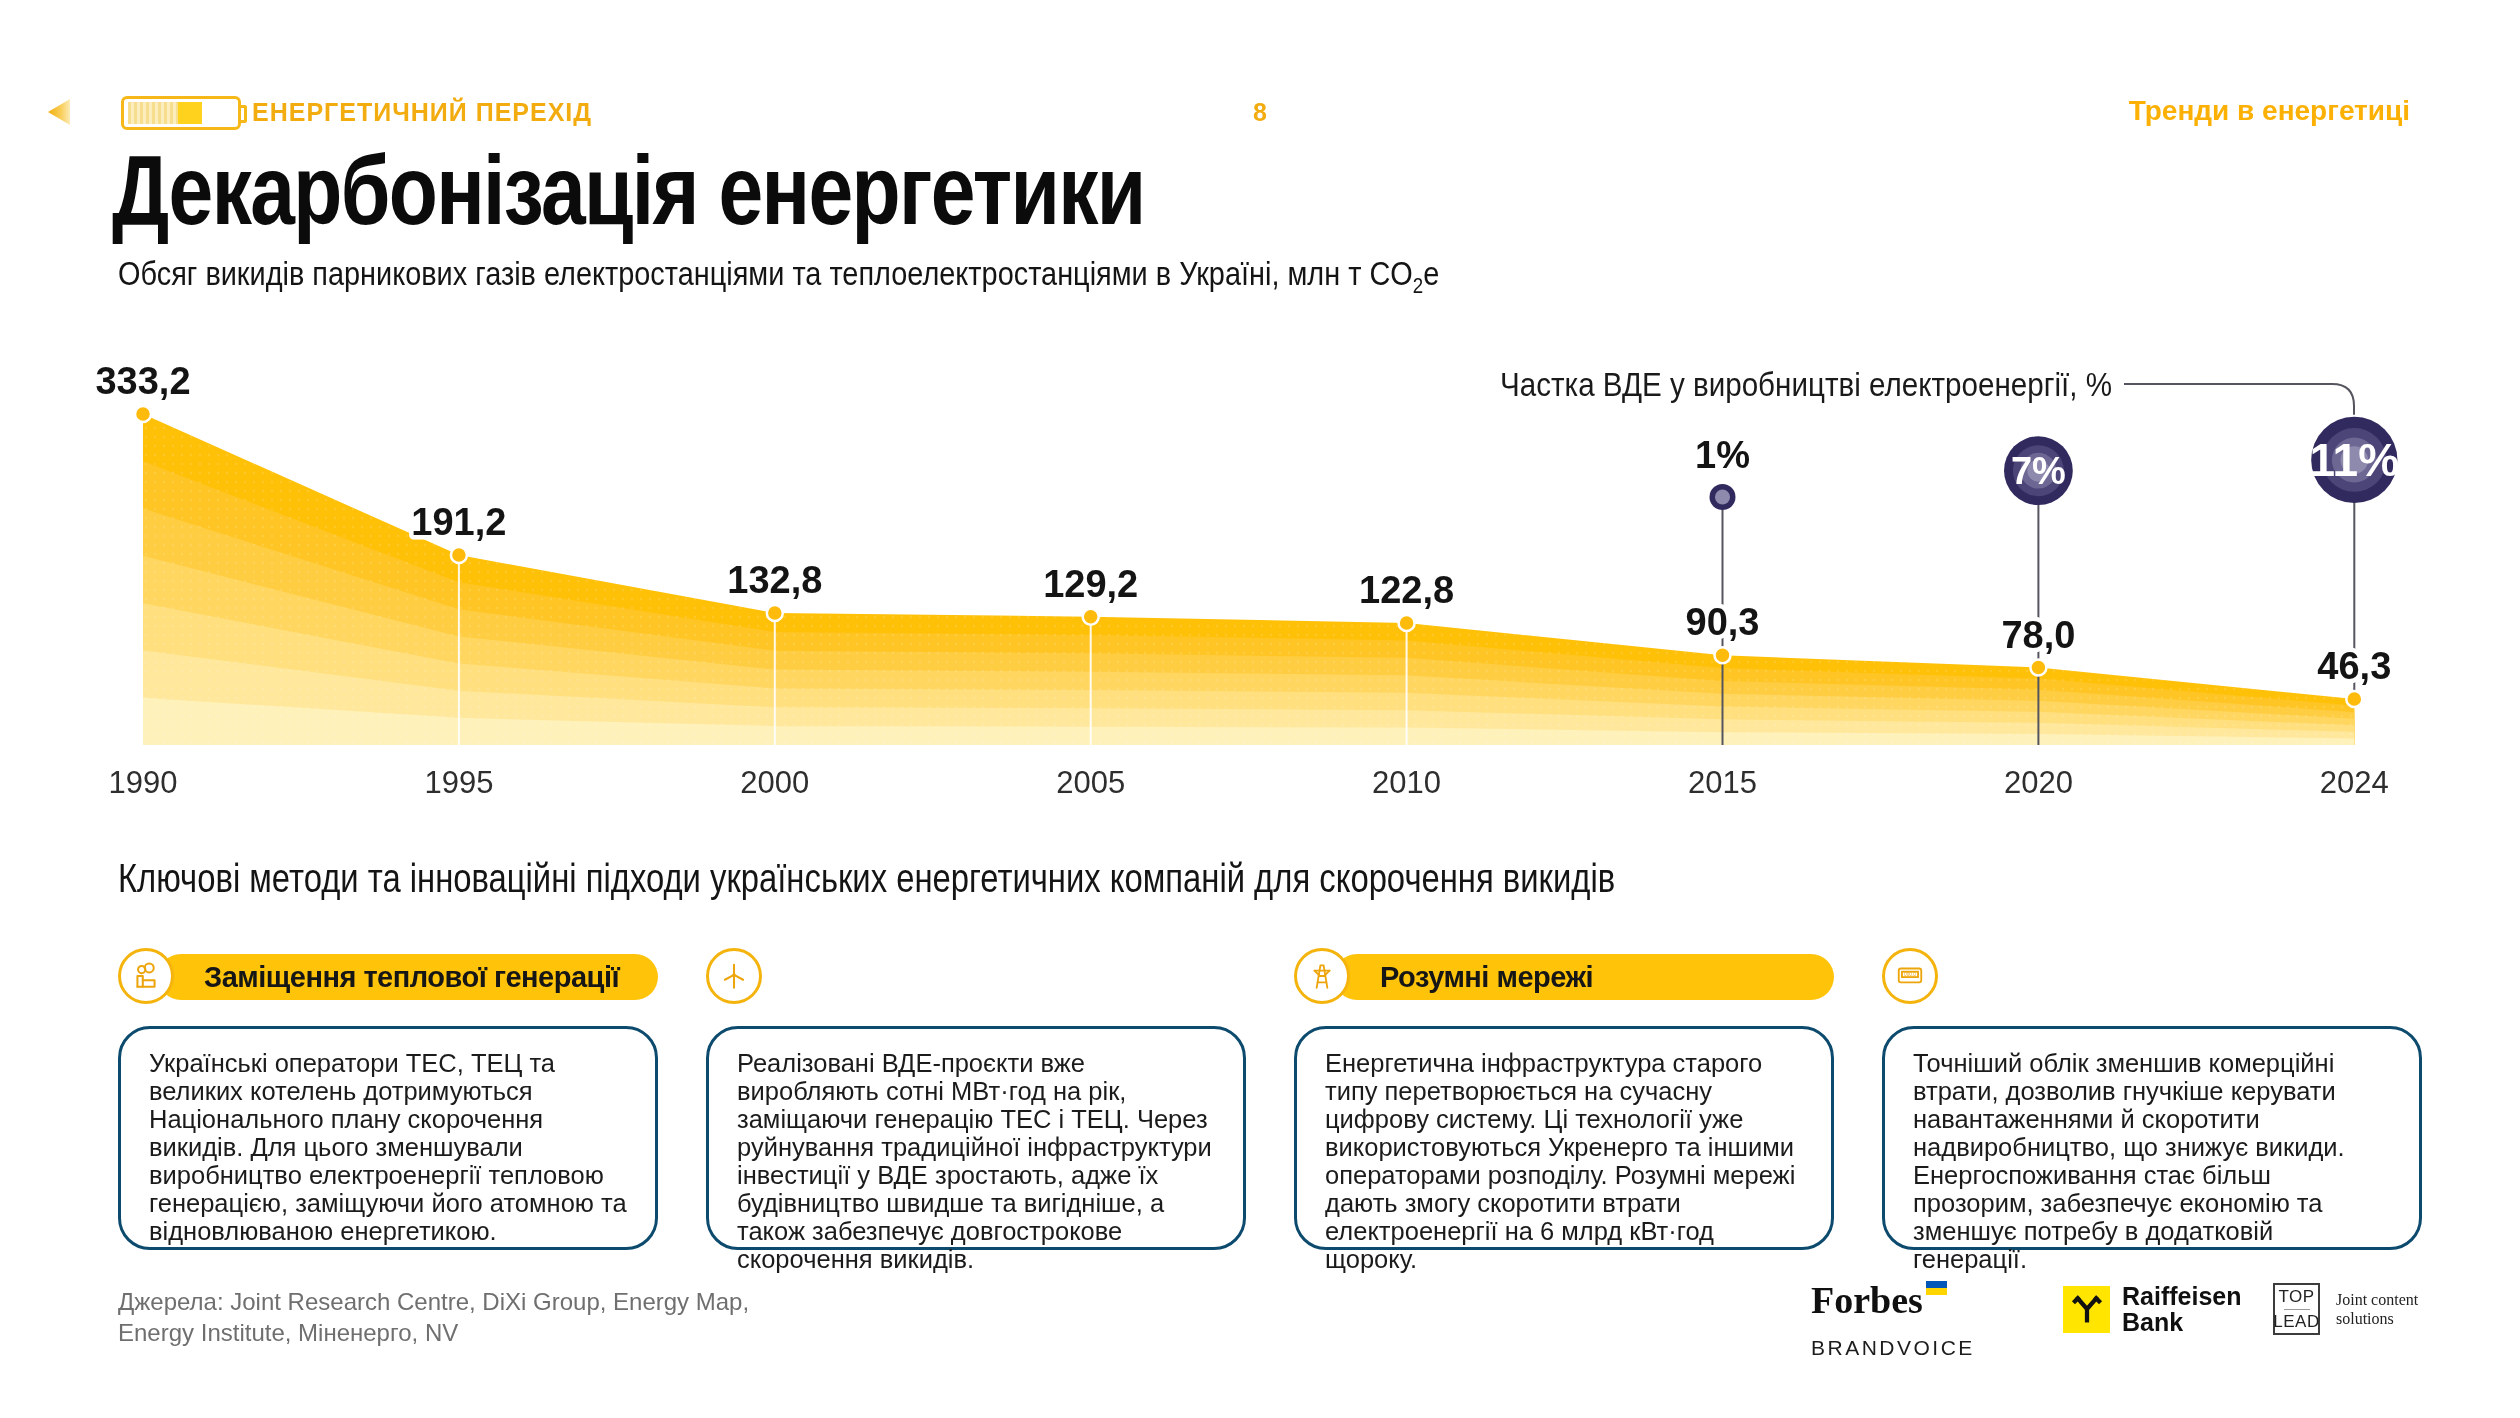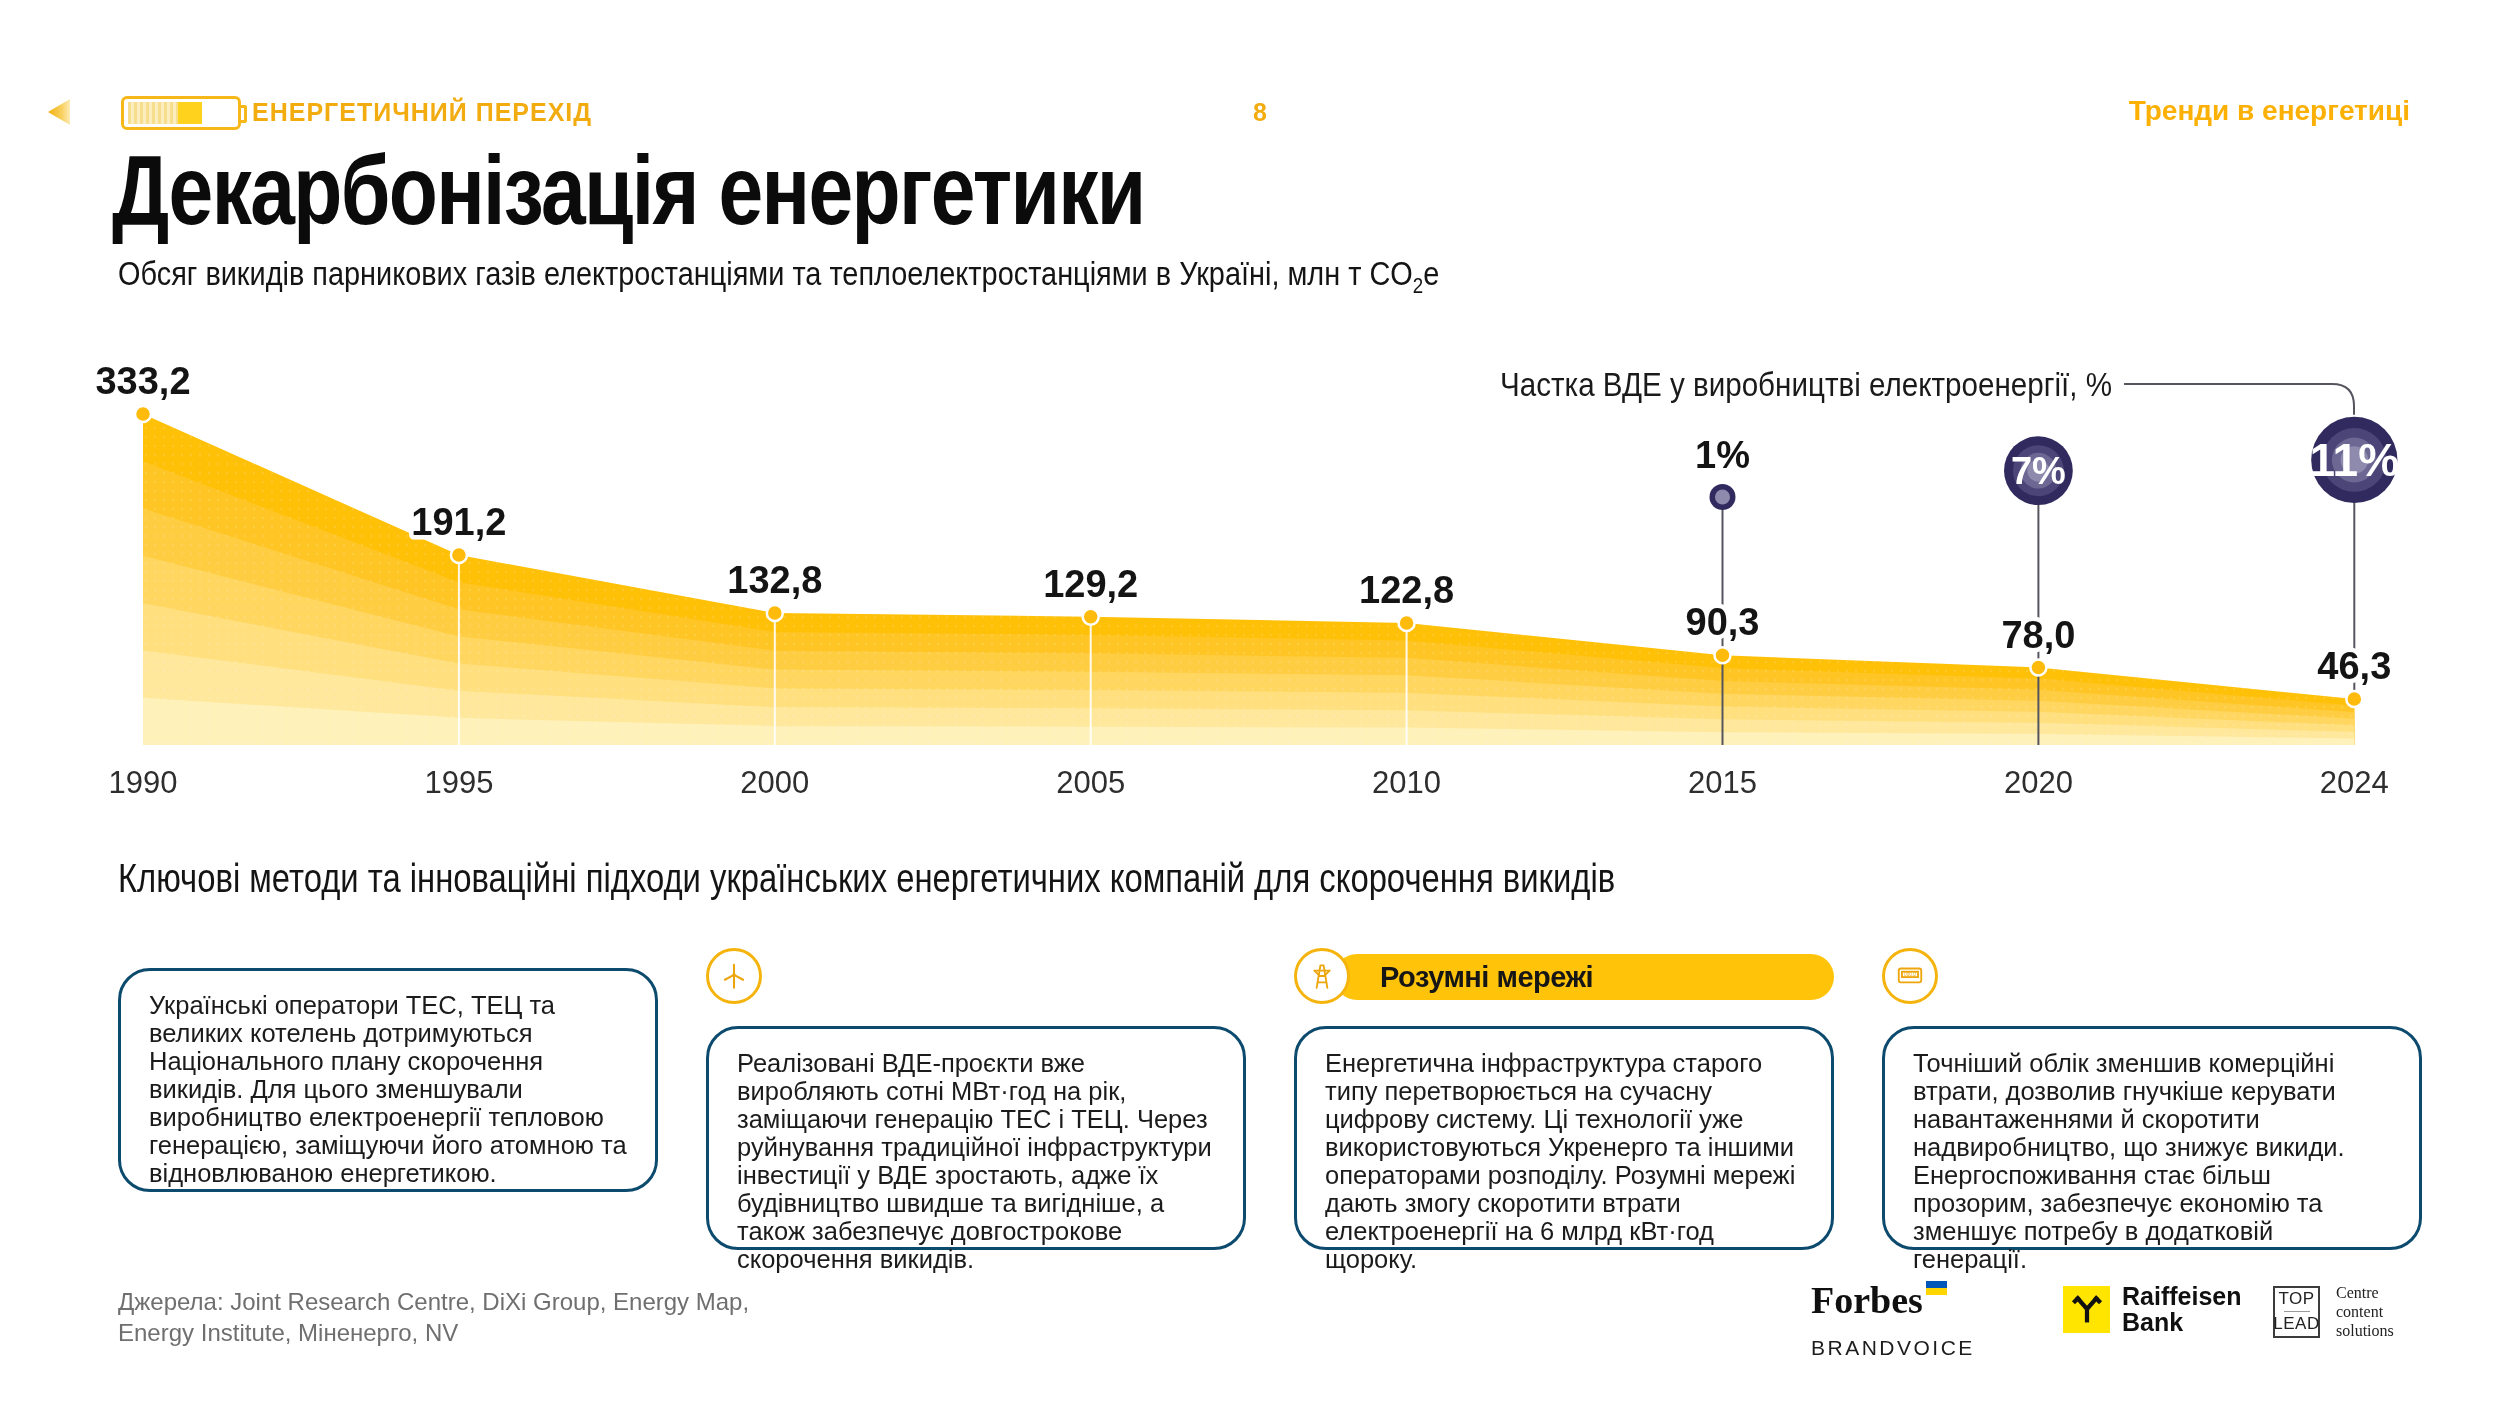--- a/index.html
+++ b/index.html
@@ -162,20 +162,31 @@
       <text x="2112" y="96" text-anchor="end" class="legend" textLength="612" lengthAdjust="spacingAndGlyphs">Частка ВДЕ у виробництві електроенергії, %</text>
       <path d="M2124 84 H2332 Q2354 84 2354 106 V114.84104732759697" stroke="#55555f" stroke-width="2" fill="none"></path>
     </g>
   </svg>
 
 <div class="abs h2 cx">Ключові методи та інноваційні підходи українських енергетичних компаній для скорочення викидів</div>
 
 <div class="abs cards">
 
   <div class="card">
+    <div class="pillrow">
+      <div class="icirc">
+        <svg width="30" height="30" viewBox="0 0 28 28" fill="none" stroke="#EDA50C" stroke-width="1.9" stroke-linecap="round" stroke-linejoin="round">
+          <circle cx="10" cy="8" r="3.4"></circle>
+            <circle cx="17" cy="6.5" r="4.2"></circle>
+          <path d="M6 24 V14 h5 v10"></path>
+            <path d="M11 18 h11 v6 H6"></path>
+        </svg>
+      </div>
+      <div class="pill">Заміщення теплової генерації</div>
+    </div>
     <div class="cbody">Українські оператори ТЕС, ТЕЦ та великих котелень дотримуються Національного плану скорочення викидів. Для цього зменшували виробництво електроенергії тепловою генерацією, заміщуючи його атомною та відновлюваною енергетикою.</div>
   </div>
 
   <div class="card">
     <div class="pillrow">
       <div class="icirc">
         <svg width="30" height="30" viewBox="0 0 28 28" fill="none" stroke="#EDA50C" stroke-width="1.9" stroke-linecap="round">
           <line x1="14" y1="13" x2="14" y2="25"></line>
           <line x1="14" y1="13" x2="14" y2="3.5"></line>
           <line x1="14" y1="13" x2="5.5" y2="17.5"></line>
@@ -240,14 +251,14 @@
     <div>Bank</div>
   </div>
 </div>
 
 <div class="abs toplead">
   <div class="tl-box">
     <div>TOP</div>
     <div class="dv"></div>
     <div>LEAD</div>
   </div>
-  <div class="tl-cap">Centre content solutions</div>
+  <div class="tl-cap">Joint content solutions</div>
 </div>
 
 </body></html>

